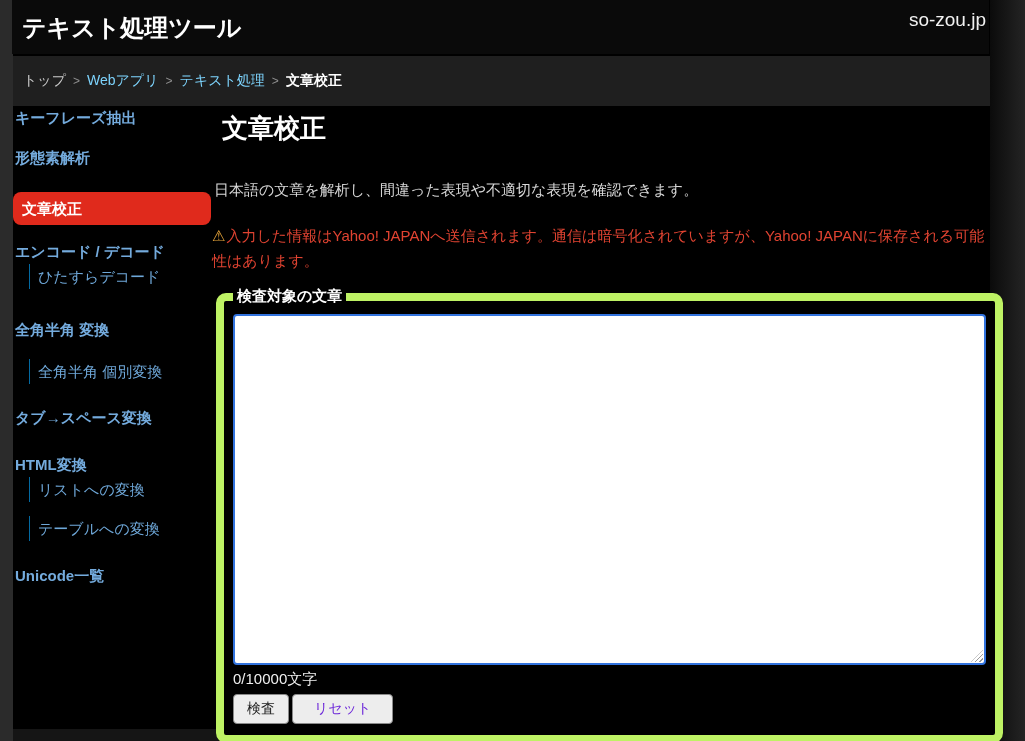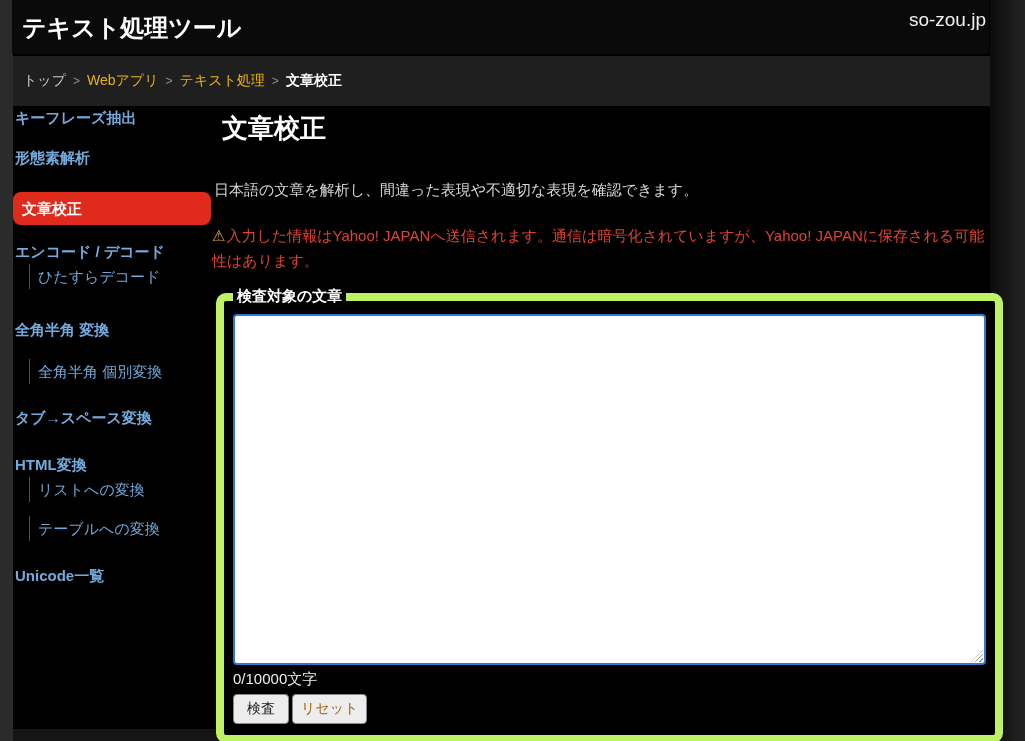--- a/index.html
+++ b/index.html
@@ -17,21 +17,21 @@
   
   .header { position:absolute; left:12px; top:0; width:977px; height:54px; background:#0a0a0a; }
   .header h1 { position:absolute; left:10px; top:12px; font-size:24px; font-weight:bold; color:#fff; }
   .site-name { position:absolute; right:3px; top:9px; font-size:19px; color:#f2f2f2; }
 
   
   .breadcrumb { position:absolute; left:13px; top:56px; width:977px; height:50px; background:#1f1f1f;
                 display:flex; align-items:center; padding-left:10px; font-size:14px; }
   .breadcrumb .sep { color:#8f8f8f; margin:0 7px; font-size:12px; }
   .bc-link { color:#c9c9c9; text-decoration:none; }
-  .bc-link.dim { color:#eab308; }
+  .bc-link.dim { color:#7dd3fc; }
   .bc-current { color:#fff; font-weight:bold; }
 
   
   .sidebar { position:absolute; left:13px; top:90px; width:198px; padding-top:18px; }
   .nav-item { display:block; text-decoration:none; font-size:15px; line-height:19px; }
   .nav-top { color:#74abdd; font-weight:bold; padding-left:2px; }
   .nav-sub { color:#6ea7d8; font-weight:normal; margin-left:16px; border-left:1px solid #0369a1;
              padding:3px 0 3px 8px; }
   .nav-active { background:#e02a1c; color:#fff; font-weight:bold; border-radius:8px;
                 padding:7px 9px; }
@@ -54,21 +54,21 @@
                          outline:none; }
   .resize-handle { position:absolute; right:3px; bottom:3px; width:12px; height:12px;
                    background:repeating-linear-gradient(-45deg, transparent, transparent 2px, #9a9a9a 2px, #9a9a9a 3px);
                    clip-path:polygon(100% 0, 100% 100%, 0 100%); }
 
   .counter { color:#efefef; font-size:15px; line-height:19px; margin-top:4px; }
   .btn-row { display:flex; gap:3px; margin-top:6px; }
   .btn { font-family:"Liberation Sans", sans-serif; font-size:14px; background:#ededed;
          border:1px solid #8a8a8a; border-radius:4px; padding:5px 13px; cursor:pointer; }
   .btn-check { color:#1d1d1d; }
-  .btn-reset { color:#a16207; padding:5px 8px; }
+  .btn-reset { color:#6d28d9; padding:5px 21px; }
 </style>
 </head>
 <body>
 
 <div class="left-strip"></div>
 <div class="right-strip"></div>
 <div class="bottom-strip"></div>
 
 <div class="header">
   <h1>テキスト処理ツール</h1>

